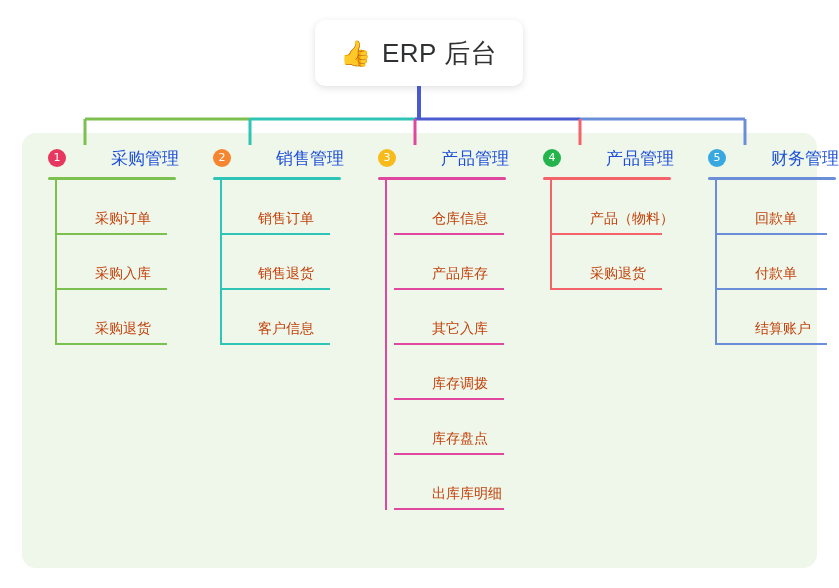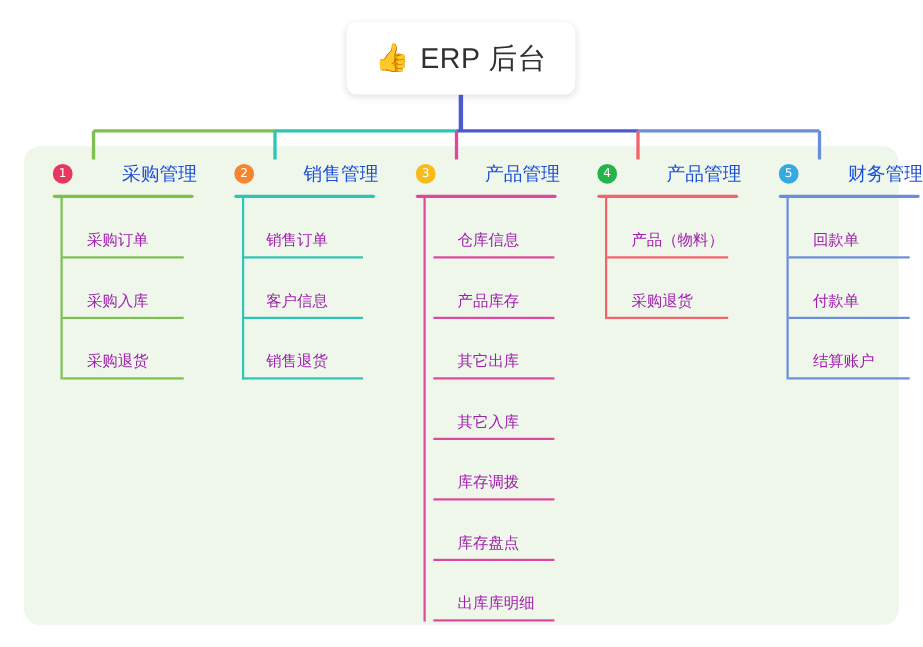--- a/index.html
+++ b/index.html
@@ -115,24 +115,24 @@
     border-left-style: solid;
     margin-top: 0px;
   }
   .item {
     height: 55px;
     position: relative;
     box-sizing: border-box;
   }
   .item-label {
     position: absolute;
-    left: 0;
+    left: 16px;
     bottom: 7px;
     font-size: 14px;
-    color: #a21caf;
+    color: #c2410c;
     white-space: nowrap;
   }
   .item-rule {
     position: absolute;
     left: -22px;
     bottom: 0;
     height: 2px;
     width: 110px;
   }
 </style>
@@ -188,49 +188,45 @@
           <span class="badge" style="background: rgb(245, 133, 47);">2</span>
           <span class="col-title">销售管理</span>
         </div>
         <div class="col-rule" style="background: rgb(46, 196, 182);"></div>
         <div class="items" style="border-left-color: rgb(46, 196, 182); padding-left: 20px;">
           <div class="item">
             <span class="item-label">销售订单</span>
             <span class="item-rule" style="background: rgb(46, 196, 182);"></span>
           </div>
           <div class="item">
+            <span class="item-label">销售退货</span>
+            <span class="item-rule" style="background: rgb(46, 196, 182);"></span>
+          </div>
+          <div class="item">
             <span class="item-label">客户信息</span>
             <span class="item-rule" style="background: rgb(46, 196, 182);"></span>
           </div>
-          <div class="item">
-            <span class="item-label">销售退货</span>
-            <span class="item-rule" style="background: rgb(46, 196, 182);"></span>
-          </div>
         </div>
       </div>
       <div class="column" style="left: 360px;">
         <div class="col-head">
           <span class="badge" style="background: rgb(247, 187, 28);">3</span>
           <span class="col-title">产品管理</span>
         </div>
         <div class="col-rule" style="background: rgb(224, 71, 158);"></div>
         <div class="items" style="border-left-color: rgb(224, 71, 158); padding-left: 29px;">
           <div class="item">
             <span class="item-label">仓库信息</span>
             <span class="item-rule" style="background: rgb(224, 71, 158);"></span>
           </div>
           <div class="item">
             <span class="item-label">产品库存</span>
             <span class="item-rule" style="background: rgb(224, 71, 158);"></span>
           </div>
           <div class="item">
-            <span class="item-label">其它出库</span>
-            <span class="item-rule" style="background: rgb(224, 71, 158);"></span>
-          </div>
-          <div class="item">
             <span class="item-label">其它入库</span>
             <span class="item-rule" style="background: rgb(224, 71, 158);"></span>
           </div>
           <div class="item">
             <span class="item-label">库存调拨</span>
             <span class="item-rule" style="background: rgb(224, 71, 158);"></span>
           </div>
           <div class="item">
             <span class="item-label">库存盘点</span>
             <span class="item-rule" style="background: rgb(224, 71, 158);"></span>

